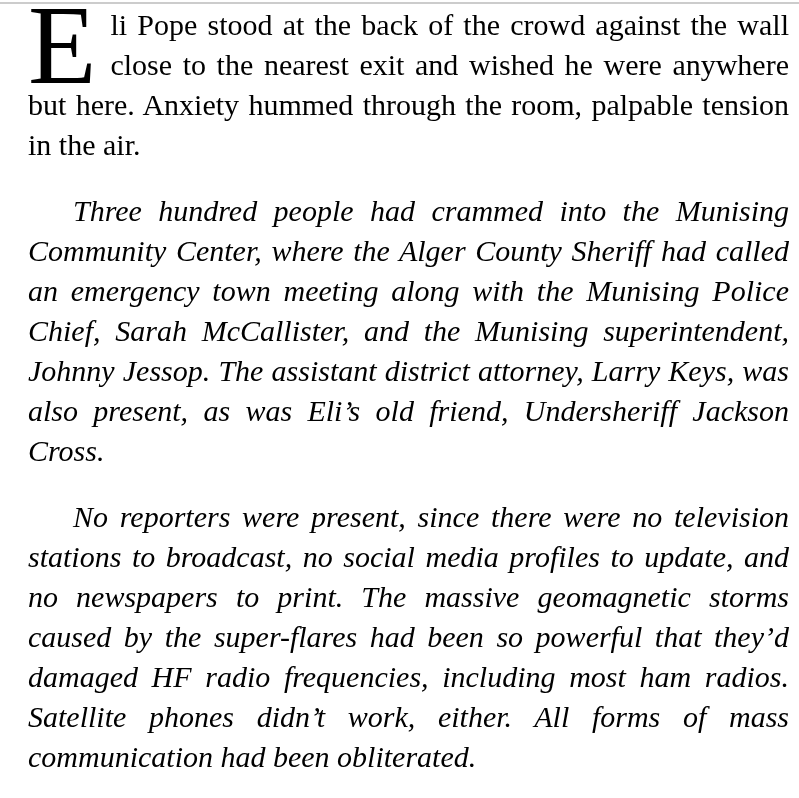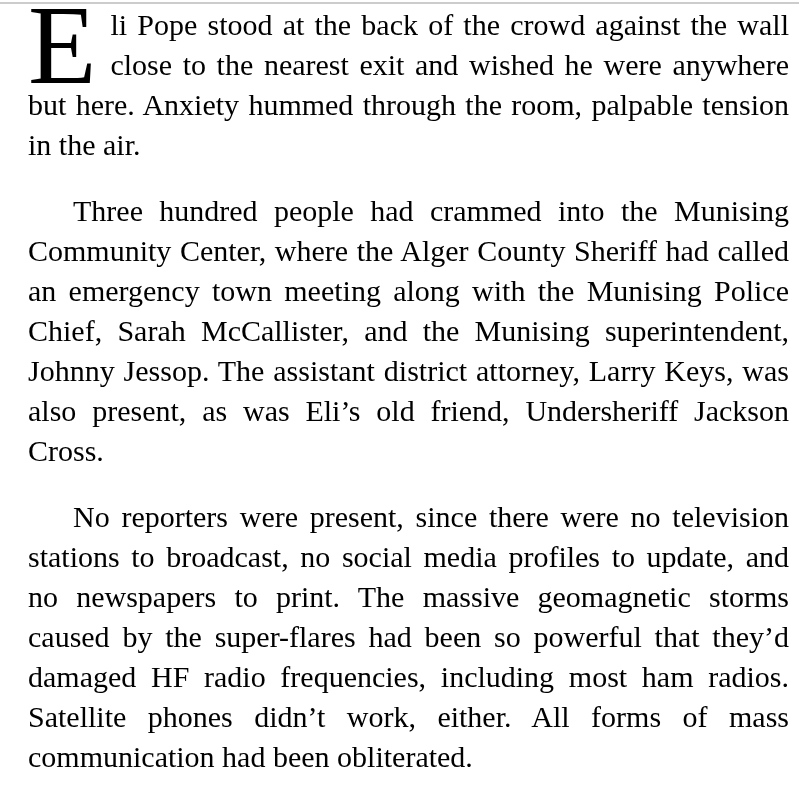--- a/index.html
+++ b/index.html
@@ -27,20 +27,21 @@
     line-height: 40px;
     color: #000000;
     text-align: justify;
   }
   .page p {
     margin: 0 0 26px 0;
     padding: 0;
   }
   .page p.indented {
     text-indent: 45px;
+    font-style: italic;
   }
   .drop-cap {
     float: left;
     font-size: 112px;
     line-height: 80px;
     height: 80px;
     margin: 0 14px 0 0;
     color: #000000;
   }
 </style>

